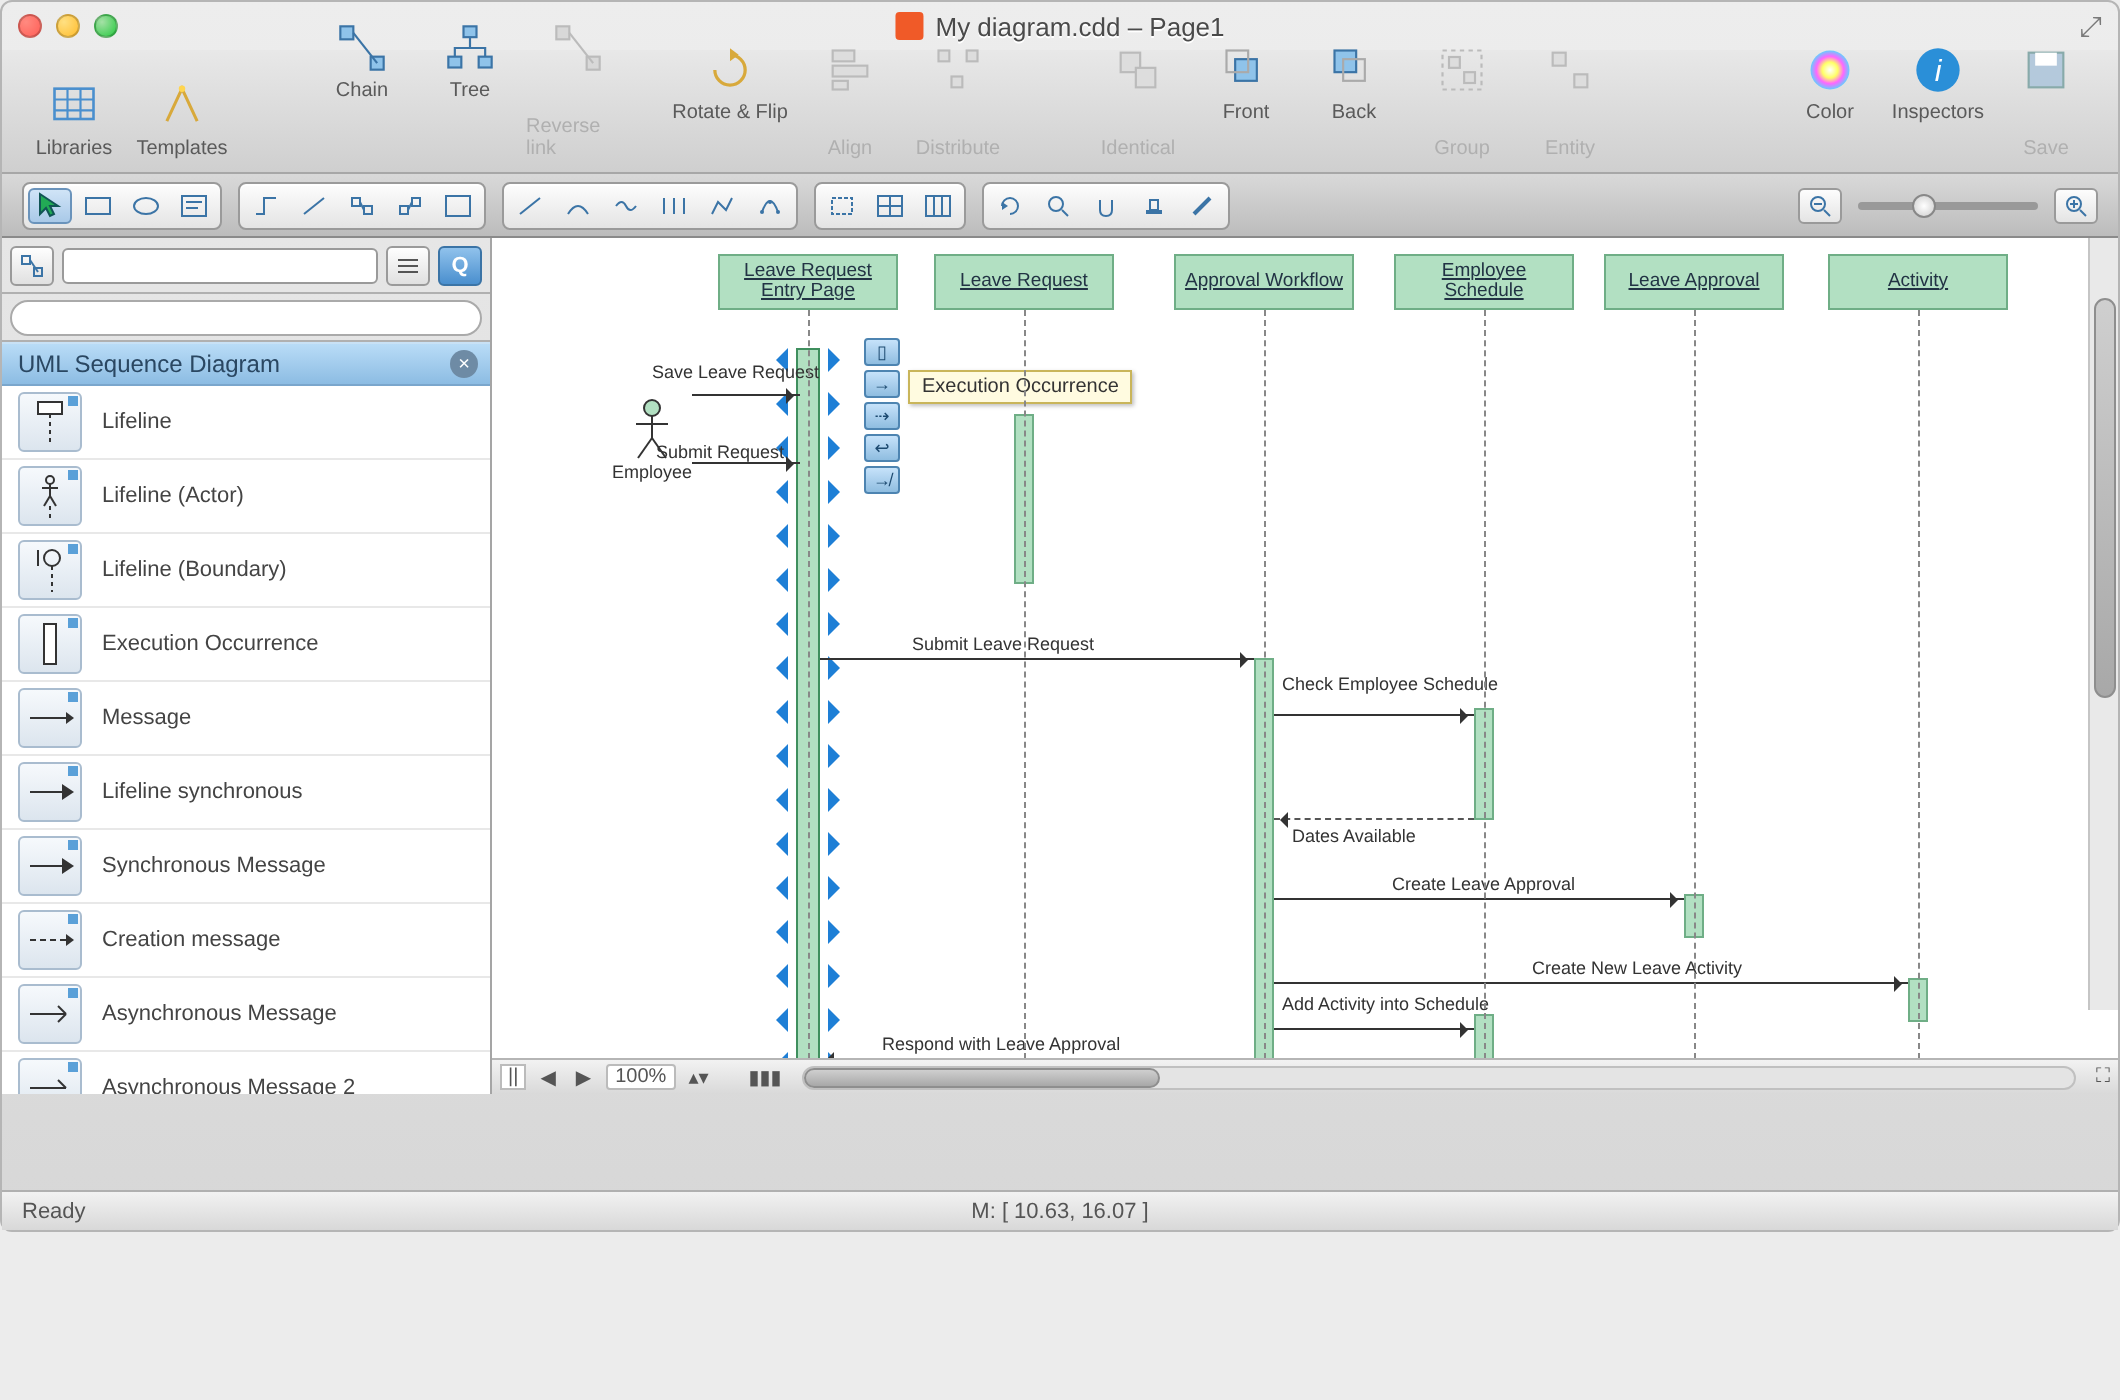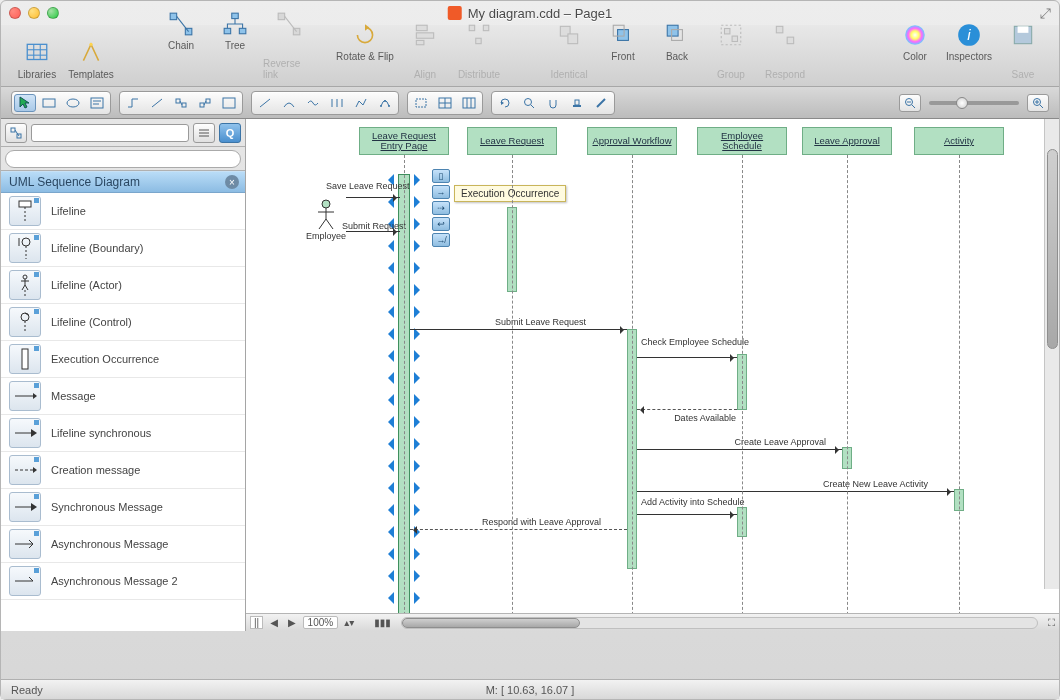--- a/index.html
+++ b/index.html
@@ -1,18 +1,18 @@
 <!DOCTYPE html>
 <html><head>
 <meta charset="utf-8">
 <style>
 * { box-sizing: border-box; margin: 0; padding: 0; font-family: "Lucida Grande", "Helvetica Neue", Arial, sans-serif; }
 body { width: 1060px; height: 700px; background: #ececec; overflow: hidden; font-size: 11px; color: #333; }
 
-.window { width: 1060px; height: 700px; display: flex; flex-direction: column; background: linear-gradient(#ededed,#d7d7d7); border: 1px solid #b5b5b5; border-radius: 6px; }
+.window { width: 1060px; height: 616px; display: flex; flex-direction: column; background: linear-gradient(#ededed,#d7d7d7); border: 1px solid #b5b5b5; border-radius: 6px; }
 
 .titlebar { height: 24px; display: flex; align-items: center; padding: 0 8px; position: relative; }
 .traffic { display: flex; gap: 7px; }
 .dot { width: 12px; height: 12px; border-radius: 50%; border: 0.5px solid rgba(0,0,0,0.2); }
 .dot.red { background: radial-gradient(circle at 30% 30%, #ff8a80, #ff5f57); }
 .dot.yellow { background: radial-gradient(circle at 30% 30%, #ffe082, #ffbd2e); }
 .dot.green { background: radial-gradient(circle at 30% 30%, #a5e1a6, #28c940); }
 .title-center { position: absolute; left: 50%; transform: translateX(-50%); display: flex; align-items: center; gap: 6px; font-size: 13px; color: #4a4a4a; text-shadow: 0 1px 0 #fff; }
 .doc-icon { width: 14px; height: 14px; background: #f05a28; border-radius: 2px; }
 .max-icon { margin-left: auto; color: #7a7a7a; font-size: 14px; }
@@ -65,21 +65,21 @@
 
 .lifeline-head { position:absolute; width:90px; height:28px; background:#b2e0c2; border:1px solid #6fae86; display:flex; align-items:center; justify-content:center; text-align:center; font-size:9.5px; color:#234; text-decoration: underline; padding:2px; line-height:1.1; }
 .lifeline-line { position:absolute; width:0; border-left:1px dashed #888; }
 .activation { position:absolute; width:10px; background:#b2e0c2; border:1px solid #6fae86; }
 .actor { position:absolute; text-align:center; font-size:9px; color:#333; }
 .actor svg { display:block; margin:0 auto; }
 .msg-arrow { position:absolute; height:0; border-top:1px solid #333; }
 .msg-arrow.dashed { border-top:1px dashed #555; }
 .msg-arrow::after { content:""; position:absolute; right:-1px; top:-4px; border:4px solid transparent; border-left-color:#333; }
 .msg-arrow.left::after { left:-1px; right:auto; border-left-color:transparent; border-right-color:#333; }
-.msg-label { position:absolute; font-size:9px; color:#333; text-align:right; white-space:nowrap; }
+.msg-label { position:absolute; font-size:9px; color:#333; text-align:left; white-space:nowrap; }
 .sel-handle { position:absolute; width:0; height:0; border:6px solid transparent; }
 .sel-handle.left { border-right-color:#1e7fd6; }
 .sel-handle.right { border-left-color:#1e7fd6; }
 .mini-palette { position:absolute; display:flex; flex-direction:column; gap:2px; }
 .mini-palette .mp { width:18px; height:14px; background:linear-gradient(#c6e2fa,#8fbde0); border:1px solid #4d84b1; border-radius:2px; font-size:9px; display:flex; align-items:center; justify-content:center; color:#1d4a70; cursor:pointer; }
 .tooltip { position:absolute; background:#fffbe0; border:1px solid #c9b55a; padding:2px 6px; font-size:10px; color:#333; box-shadow:1px 1px 2px rgba(0,0,0,0.25); }
 </style>
 </head>
 <body>
 
@@ -226,21 +226,21 @@
           </div>
           <span>Group</span>
         </div>
       <div class="tbtn disabled">
           <div class="ticon">
             <svg viewBox="0 0 24 24">
               <rect x="4" y="4" width="6" height="6" fill="#ddd" stroke="#bbb"></rect>
               <rect x="14" y="14" width="6" height="6" fill="#ddd" stroke="#bbb"></rect>
             </svg>
           </div>
-          <span>Respond</span>
+          <span>Entity</span>
         </div>
     </div>
     <div class="tool-gap" style="flex:1"></div>
     <div class="tool-group">
       <div class="tbtn">
           <div class="ticon">
             <svg viewBox="0 0 24 24">
               <circle cx="12" cy="12" r="9" fill="url(#g1)"></circle>
               <defs>
                 <radialGradient id="g1">
@@ -476,49 +476,39 @@
               <svg width="20" height="24">
                 <rect x="4" y="2" width="12" height="6" fill="#fff" stroke="#333"></rect>
                 <line x1="10" y1="8" x2="10" y2="22" stroke="#333" stroke-dasharray="2 2"></line>
               </svg>
             </div>
             <span>Lifeline</span>
           </div>
           <div class="shape-item">
             <div class="shape-thumb">
               <svg width="20" height="24">
-                <line x1="4" y1="2" x2="4" y2="10" stroke="#333"></line>
-                <circle cx="11" cy="6" r="4" fill="none" stroke="#333"></circle>
-                <line x1="11" y1="10" x2="11" y2="23" stroke="#333" stroke-dasharray="2 2"></line>
-              </svg>
-            </div>
-            <span>Lifeline (Boundary)</span>
-          </div>
-          <div class="shape-item">
-            <div class="shape-thumb">
-              <svg width="20" height="24">
                 <circle cx="10" cy="4" r="2" fill="none" stroke="#333"></circle>
                 <line x1="10" y1="6" x2="10" y2="12" stroke="#333"></line>
                 <line x1="6" y1="8" x2="14" y2="8" stroke="#333"></line>
                 <line x1="10" y1="12" x2="7" y2="17" stroke="#333"></line>
                 <line x1="10" y1="12" x2="13" y2="17" stroke="#333"></line>
                 <line x1="10" y1="17" x2="10" y2="23" stroke="#333" stroke-dasharray="2 2"></line>
               </svg>
             </div>
             <span>Lifeline (Actor)</span>
           </div>
           <div class="shape-item">
             <div class="shape-thumb">
               <svg width="20" height="24">
-                <circle cx="10" cy="7" r="4" fill="none" stroke="#333"></circle>
-                <path d="M10 3 L13 5" stroke="#333"></path>
-                <line x1="10" y1="11" x2="10" y2="23" stroke="#333" stroke-dasharray="2 2"></line>
-              </svg>
-            </div>
-            <span>Lifeline (Control)</span>
+                <line x1="4" y1="2" x2="4" y2="10" stroke="#333"></line>
+                <circle cx="11" cy="6" r="4" fill="none" stroke="#333"></circle>
+                <line x1="11" y1="10" x2="11" y2="23" stroke="#333" stroke-dasharray="2 2"></line>
+              </svg>
+            </div>
+            <span>Lifeline (Boundary)</span>
           </div>
           <div class="shape-item">
             <div class="shape-thumb">
               <svg width="20" height="24">
                 <rect x="7" y="2" width="6" height="20" fill="#fff" stroke="#333"></rect>
               </svg>
             </div>
             <span>Execution Occurrence</span>
           </div>
           <div class="shape-item">
@@ -535,34 +525,34 @@
               <svg width="24" height="14">
                 <line x1="2" y1="7" x2="20" y2="7" stroke="#333"></line>
                 <polygon points="18,3 24,7 18,11" fill="#333"></polygon>
               </svg>
             </div>
             <span>Lifeline synchronous</span>
           </div>
           <div class="shape-item">
             <div class="shape-thumb">
               <svg width="24" height="14">
+                <line x1="2" y1="7" x2="20" y2="7" stroke="#333"></line>
+                <polygon points="18,3 24,7 18,11" fill="#333"></polygon>
+              </svg>
+            </div>
+            <span>Synchronous Message</span>
+          </div>
+          <div class="shape-item">
+            <div class="shape-thumb">
+              <svg width="24" height="14">
                 <line x1="2" y1="7" x2="20" y2="7" stroke="#333" stroke-dasharray="3 2"></line>
                 <polygon points="20,4 24,7 20,10" fill="#333"></polygon>
               </svg>
             </div>
             <span>Creation message</span>
-          </div>
-          <div class="shape-item">
-            <div class="shape-thumb">
-              <svg width="24" height="14">
-                <line x1="2" y1="7" x2="20" y2="7" stroke="#333"></line>
-                <polygon points="18,3 24,7 18,11" fill="#333"></polygon>
-              </svg>
-            </div>
-            <span>Synchronous Message</span>
           </div>
           <div class="shape-item">
             <div class="shape-thumb">
               <svg width="24" height="14">
                 <line x1="2" y1="7" x2="20" y2="7" stroke="#333"></line>
                 <line x1="20" y1="7" x2="16" y2="3" stroke="#333"></line>
                 <line x1="20" y1="7" x2="16" y2="11" stroke="#333"></line>
               </svg>
             </div>
             <span>Asynchronous Message</span>
@@ -668,21 +658,21 @@
         <div class="msg-arrow" style="left:391px; top:238px; width:100px;"></div>
         <div class="msg-label" style="left:395px; top:218px; width:100px;">Check Employee Schedule</div>
 
         <div class="msg-arrow dashed left" style="left:391px; top:290px; width:100px;"></div>
         <div class="msg-label" style="left:400px; top:294px; width:90px;">Dates Available</div>
 
         <div class="msg-arrow" style="left:391px; top:330px; width:205px;"></div>
         <div class="msg-label" style="left:450px; top:318px; width:130px;">Create Leave Approval</div>
 
         <div class="msg-arrow" style="left:391px; top:372px; width:317px;"></div>
-        <div class="msg-label" style="left:532px; top:360px; width:150px;">Create New Leave Activity</div>
+        <div class="msg-label" style="left:520px; top:360px; width:150px;">Create New Leave Activity</div>
 
         <div class="msg-arrow" style="left:391px; top:395px; width:100px;"></div>
         <div class="msg-label" style="left:395px; top:378px; width:90px;">Add Activity into Schedule</div>
 
         <div class="msg-arrow dashed left" style="left:164px; top:410px; width:217px;"></div>
         <div class="msg-label" style="left:195px; top:398px; width:160px;">Respond with Leave Approval</div>
 
         <div class="vscroll">
             <div class="vthumb"></div>
           </div>

